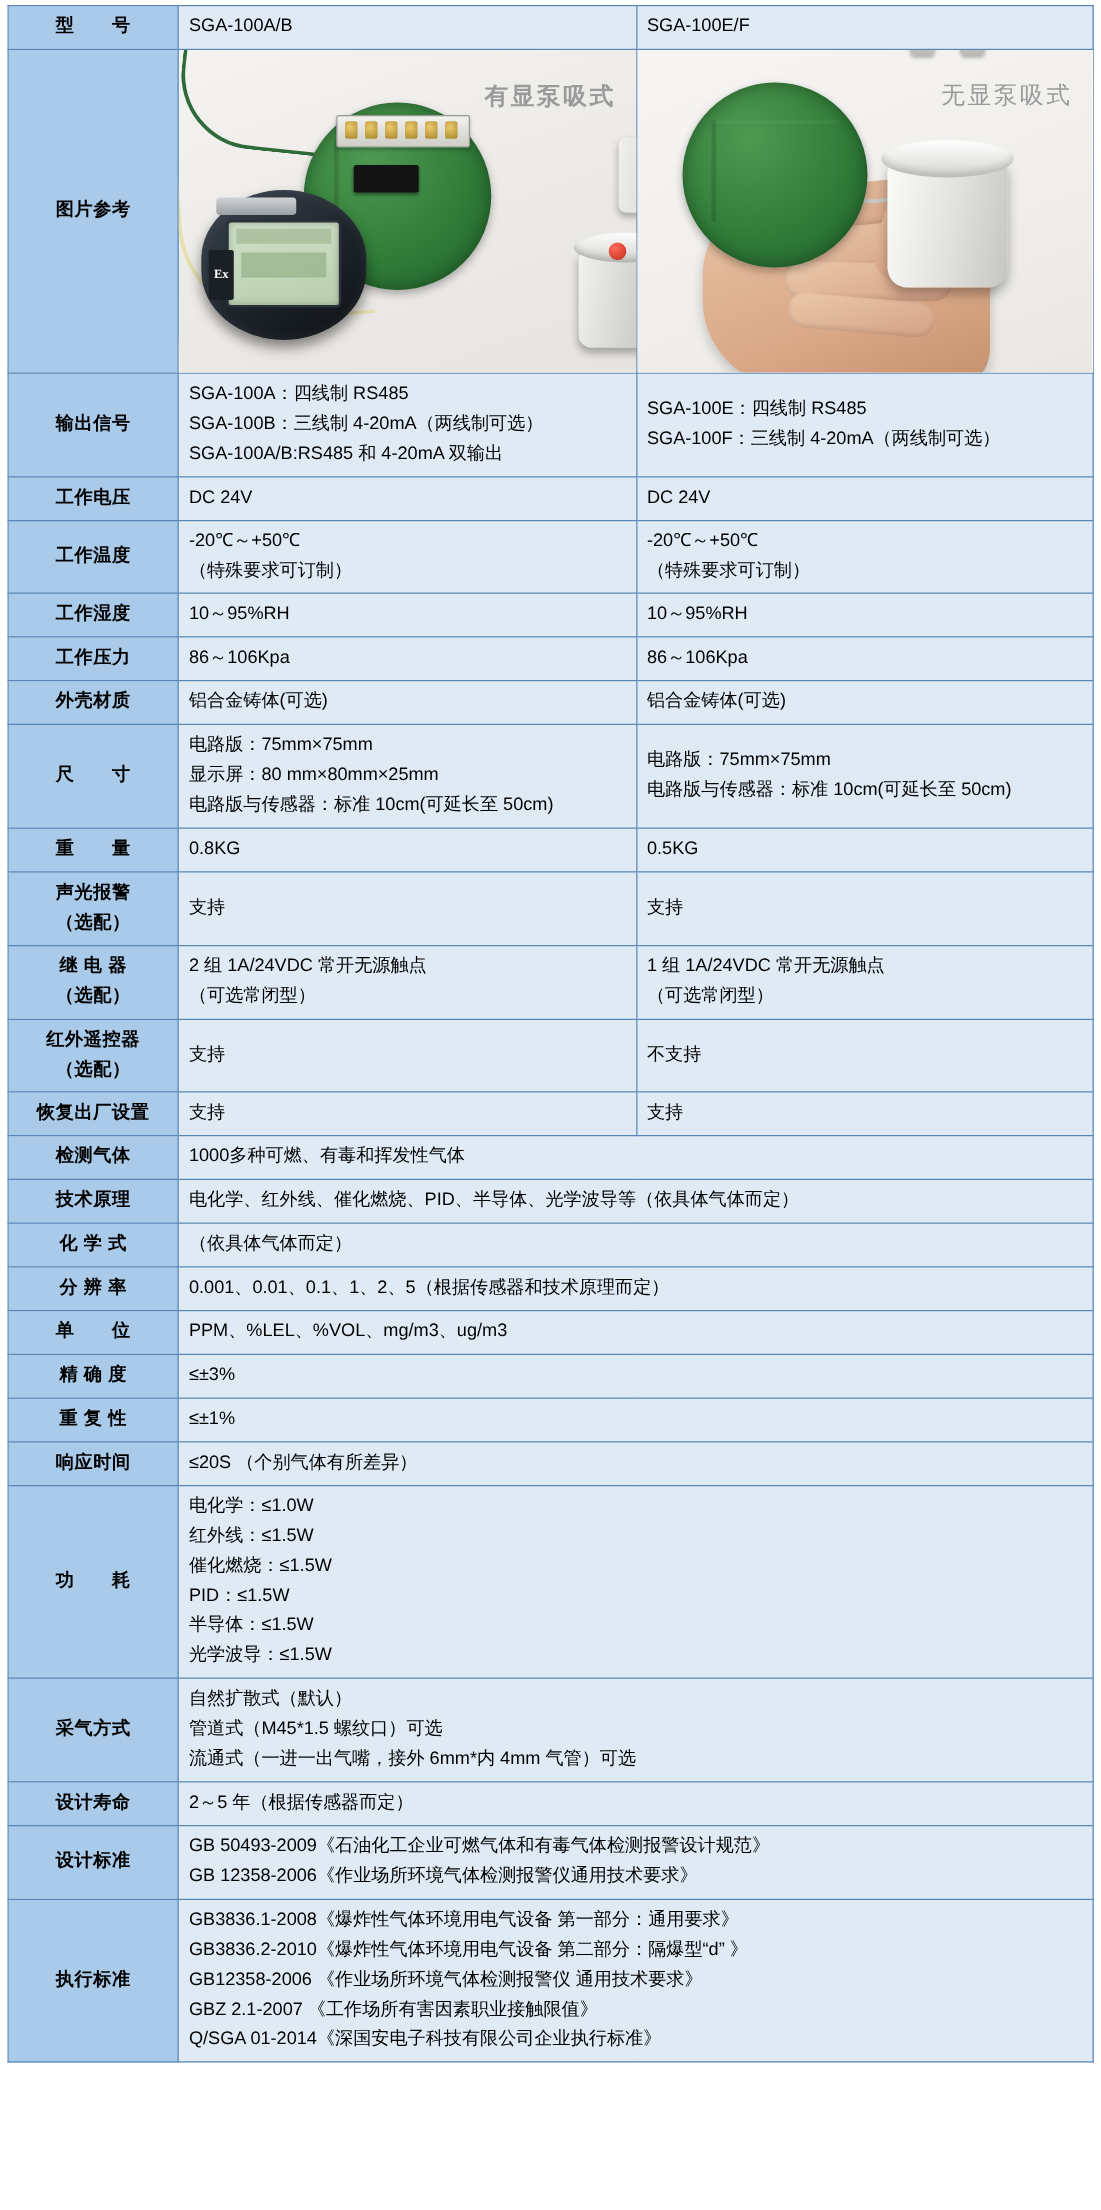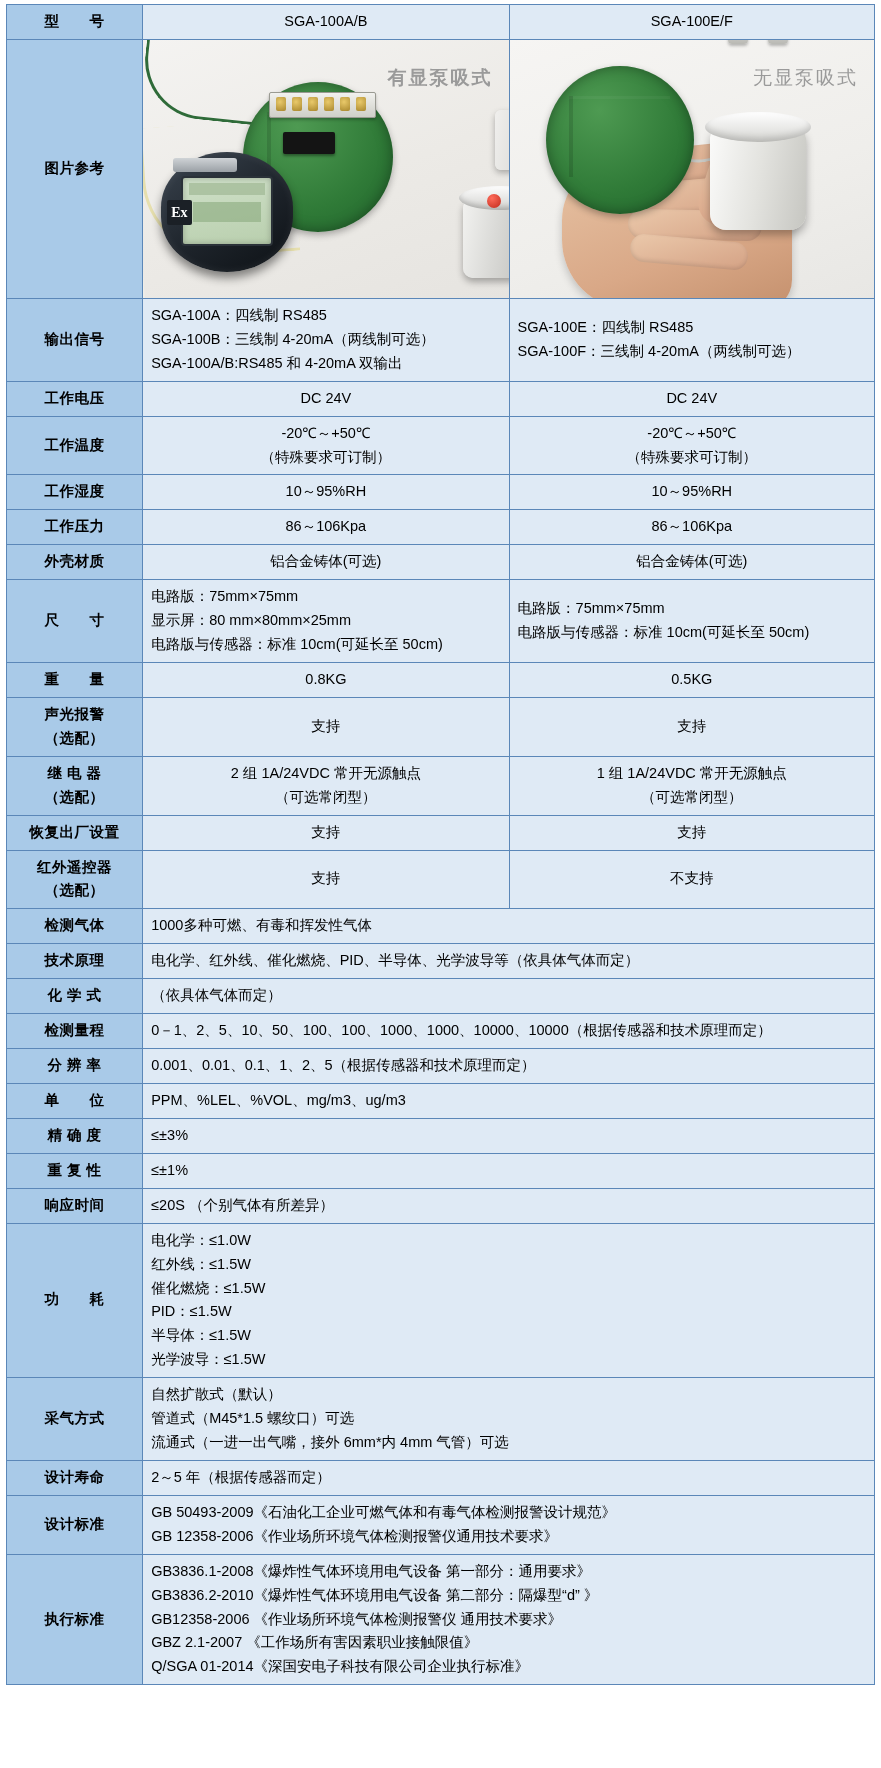--- a/index.html
+++ b/index.html
@@ -36,21 +36,20 @@
     text-align: center;
     font-weight: bold;
     width: 136px;
     padding: 6px 4px;
     letter-spacing: 0.5px;
   }
   td.val {
     background: #dfeaf5;
   }
   td.val.center {
-    text-align: center;
   }
   td.val.left {
     text-align: left;
   }
   .label-2line {
     line-height: 1.5;
   }
   
   td.imgcell {
     background: #ffffff;
@@ -130,22 +129,22 @@
   .display-screen .row1{
     position:absolute; left:6px; top:5px; right:6px; height:12px;
     background:#9fb894; opacity:.7;
   }
   .display-screen .row2{
     position:absolute; left:10px; top:24px; right:10px; height:20px;
     background:#8fae83; opacity:.65;
   }
   .ex-badge{
     position:absolute; left:24px; top:160px;
-    font-size:14px; font-weight:bold; color:#ffffff;
-    background:#1b2026; padding:1px 4px; border-radius:2px;
+    font-size:10px; font-weight:bold; color:#ffffff;
+    background:#1b2026; padding:12px 4px; border-radius:2px;
     font-family:"Liberation Serif", serif;
   }
   .disp-cap{
     position:absolute; left:30px; top:118px;
     width:64px; height:14px;
     background:linear-gradient(180deg,#cfd3d6,#9aa0a5);
     border-radius:3px;
   }
   .sensor-cyl{
     position:absolute; left:320px; top:160px;
@@ -202,21 +201,21 @@
   .wireG{
     left:150px; top:150px; width:180px; height:80px;
     border:0;
     border-left:3px solid #2f6b39;
     border-bottom:3px solid #2f6b39;
     border-bottom-left-radius:60px;
     transform: rotate(6deg);
   }
 
   
-  .photoB { background: linear-gradient(160deg,#f6f5f3 0%,#efeeeb 60%,#e8e7e4 100%); }
+  .photoB { background: linear-gradient(160deg,#f6f5f3 0%,#efeeeb 60%,#e8e7e4 100%); font-family: Liberation Mono, monospace; }
   .hand{
     position:absolute; left:52px; top:120px;
     width:230px; height:150px;
     background: linear-gradient(160deg,#e7c3a4 0%, #d9a887 60%, #c4906d 100%);
     border-radius: 60px 40px 30px 70px;
     box-shadow: 0 4px 9px rgba(0,0,0,.2);
   }
   .finger{
     position:absolute;
     background: linear-gradient(160deg,#ebc9ab,#d4a184);
@@ -428,53 +427,49 @@
           <div>2 组 1A/24VDC 常开无源触点</div>
           <div>（可选常闭型）</div>
         </td>
         <td class="val center">
           <div>1 组 1A/24VDC 常开无源触点</div>
           <div>（可选常闭型）</div>
         </td>
       </tr>
 
       <tr>
+        <td class="label label-2line">
+          <div>红外遥控器</div>
+          <div>（选配）</div>
+        </td>
+        <td class="val center">支持</td>
+        <td class="val center">不支持</td>
+      </tr>
+
+      <tr>
         <td class="label">恢复出厂设置</td>
         <td class="val center">支持</td>
         <td class="val center">支持</td>
       </tr>
 
       <tr>
-        <td class="label label-2line">
-          <div>红外遥控器</div>
-          <div>（选配）</div>
-        </td>
-        <td class="val center">支持</td>
-        <td class="val center">不支持</td>
-      </tr>
-
-      <tr>
         <td class="label">检测气体</td>
         <td class="val left" colspan="2">1000多种可燃、有毒和挥发性气体</td>
       </tr>
 
       <tr>
         <td class="label">技术原理</td>
         <td class="val left" colspan="2">电化学、红外线、催化燃烧、PID、半导体、光学波导等（依具体气体而定）</td>
       </tr>
 
       <tr>
         <td class="label">化 学 式</td>
         <td class="val left" colspan="2">（依具体气体而定）</td>
       </tr>
 
-      <tr>
-        <td class="label">检测量程</td>
-        <td class="val left" colspan="2">0－1、2、5、10、50、100、100、1000、1000、10000、10000（根据传感器和技术原理而定）</td>
-      </tr>
 
       <tr>
         <td class="label">分 辨 率</td>
         <td class="val left" colspan="2">0.001、0.01、0.1、1、2、5（根据传感器和技术原理而定）</td>
       </tr>
 
       <tr>
         <td class="label">单　　位</td>
         <td class="val left" colspan="2">PPM、%LEL、%VOL、mg/m3、ug/m3</td>
       </tr>

